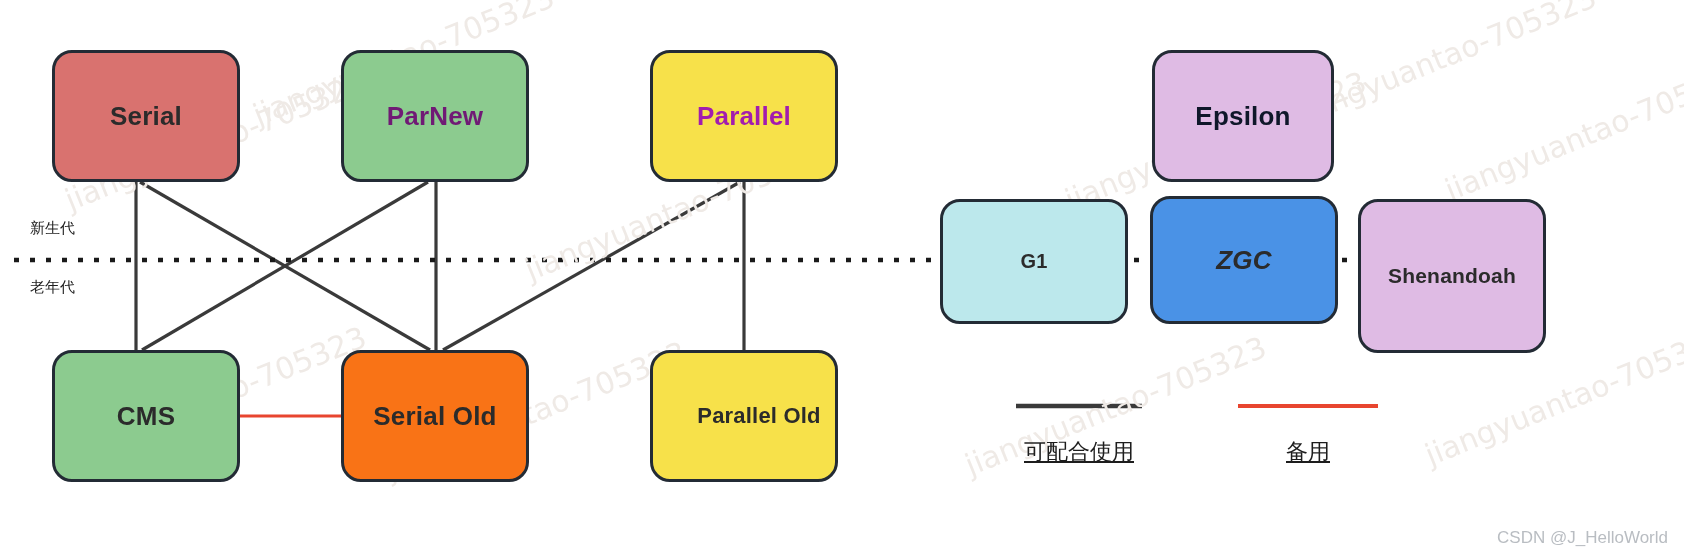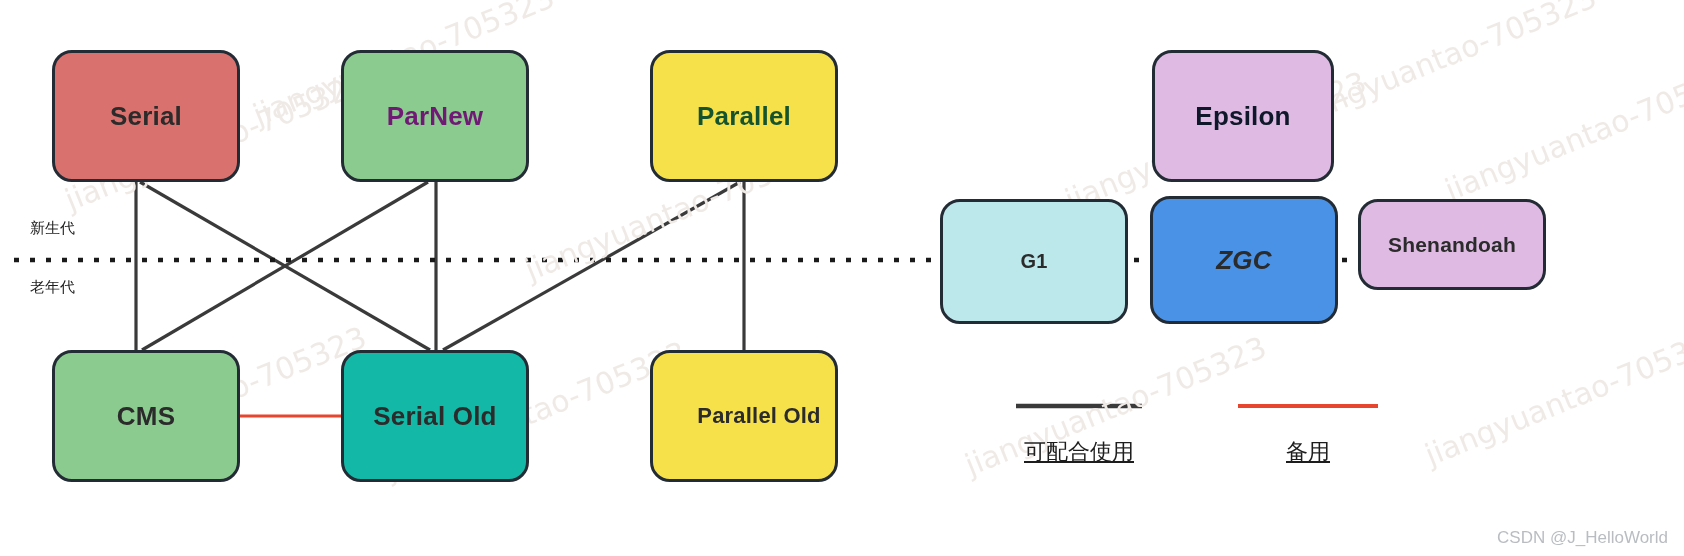--- a/index.html
+++ b/index.html
@@ -114,39 +114,39 @@
       </g>
   </svg>
 
   <div id="nodes-layer">
       <div class="node" style="left: 52px; top: 50px; width: 188px; height: 132px; background: rgb(217, 114, 111); font-size: 26px; color: rgb(43, 43, 43); border-color: rgb(35, 43, 53);">
         <span class="node-label">Serial</span>
       </div>
       <div class="node" style="left: 341px; top: 50px; width: 188px; height: 132px; background: rgb(140, 203, 143); font-size: 26px; color: #701a75; border-color: rgb(35, 43, 53);">
         <span class="node-label">ParNew</span>
       </div>
-      <div class="node" style="left: 650px; top: 50px; width: 188px; height: 132px; background: rgb(247, 225, 74); font-size: 26px; color: #14532d; border-color: rgb(35, 43, 53);">
+      <div class="node" style="left: 650px; top: 50px; width: 188px; height: 132px; background: rgb(247, 225, 74); font-size: 26px; color: #a21caf; border-color: rgb(35, 43, 53);">
         <span class="node-label">Parallel</span>
       </div>
       <div class="node" style="left: 1152px; top: 50px; width: 182px; height: 132px; background: rgb(223, 187, 228); font-size: 26px; color: #0f172a; border-color: rgb(35, 43, 53);">
         <span class="node-label">Epsilon</span>
       </div>
       <div class="node" style="left: 940px; top: 199px; width: 188px; height: 125px; background: rgb(188, 232, 236); font-size: 20px; color: rgb(43, 43, 43); border-color: rgb(35, 43, 53);">
         <span class="node-label">G1</span>
       </div>
       <div class="node" style="left: 1150px; top: 196px; width: 188px; height: 128px; background: rgb(74, 146, 230); font-size: 26px; color: rgb(43, 43, 43); border-color: rgb(35, 43, 53); font-style: italic;">
         <span class="node-label">ZGC</span>
       </div>
-      <div class="node" style="left: 1358px; top: 199px; width: 188px; height: 91px; background: rgb(223, 187, 228); font-size: 21px; color: rgb(43, 43, 43); border-color: rgb(35, 43, 53);">
+      <div class="node" style="left: 1358px; top: 199px; width: 188px; height: 154px; background: rgb(223, 187, 228); font-size: 21px; color: rgb(43, 43, 43); border-color: rgb(35, 43, 53);">
         <span class="node-label">Shenandoah</span>
       </div>
       <div class="node" style="left: 52px; top: 350px; width: 188px; height: 132px; background: rgb(140, 203, 143); font-size: 26px; color: rgb(43, 43, 43); border-color: rgb(35, 43, 53);">
         <span class="node-label">CMS</span>
       </div>
-      <div class="node" style="left: 341px; top: 350px; width: 188px; height: 132px; background: #14b8a6; font-size: 26px; color: rgb(43, 43, 43); border-color: rgb(35, 43, 53);">
+      <div class="node" style="left: 341px; top: 350px; width: 188px; height: 132px; background: #f97316; font-size: 26px; color: rgb(43, 43, 43); border-color: rgb(35, 43, 53);">
         <span class="node-label">Serial Old</span>
       </div>
       <div class="node" style="left: 650px; top: 350px; width: 188px; height: 132px; background: rgb(247, 225, 74); font-size: 22px; color: rgb(43, 43, 43); border-color: rgb(35, 43, 53); padding-left: 30px;">
         <span class="node-label">Parallel Old</span>
       </div>
     </div>
 
   <div class="gen-label" id="label-young" style="left: 30px; top: 219px;">新生代</div>
   <div class="gen-label" id="label-old" style="left: 30px; top: 278px;">老年代</div>
 

